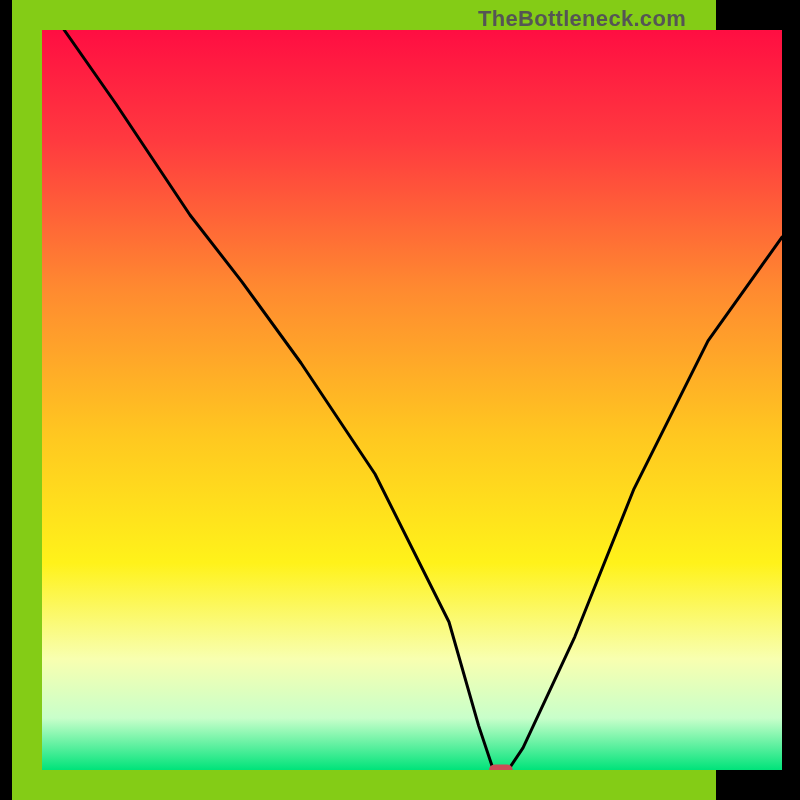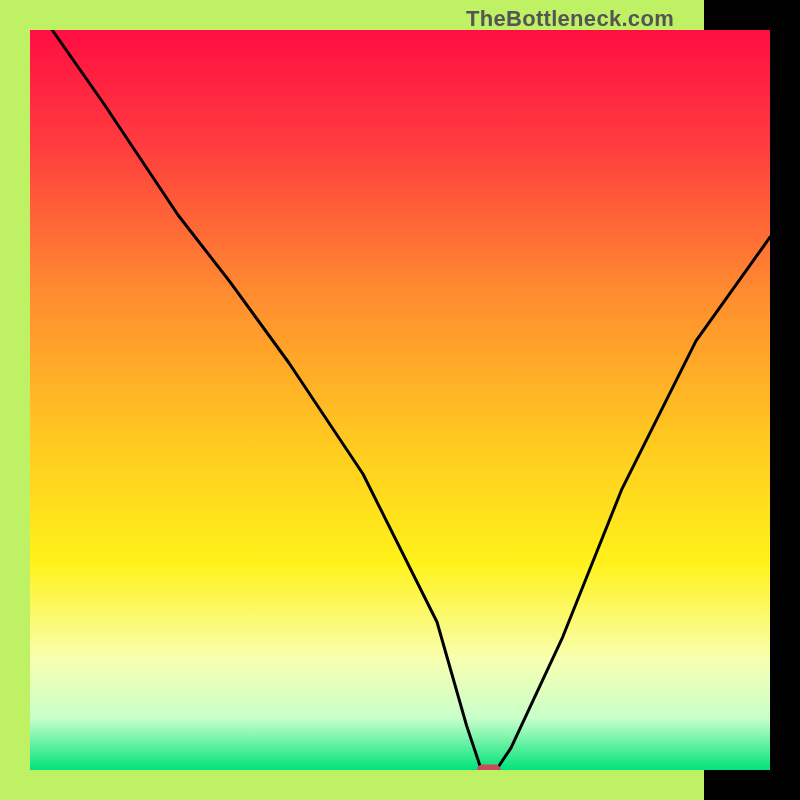--- a/index.html
+++ b/index.html
@@ -5,25 +5,25 @@
   html, body {
     margin: 0;
     padding: 0;
     width: 800px;
     height: 800px;
     background: #000;
     overflow: hidden;
   }
   .frame {
     position: absolute;
-    left: 0;
+    left: 12px;
     top: 0;
     width: 704px;
     height: 800px;
-    background: #bef264;
+    background: #84cc16;
   }
   .plot-area {
     position: absolute;
     left: 30px;
     top: 30px;
     width: 740px;
     height: 740px;
   }
   .watermark {
     position: absolute;

